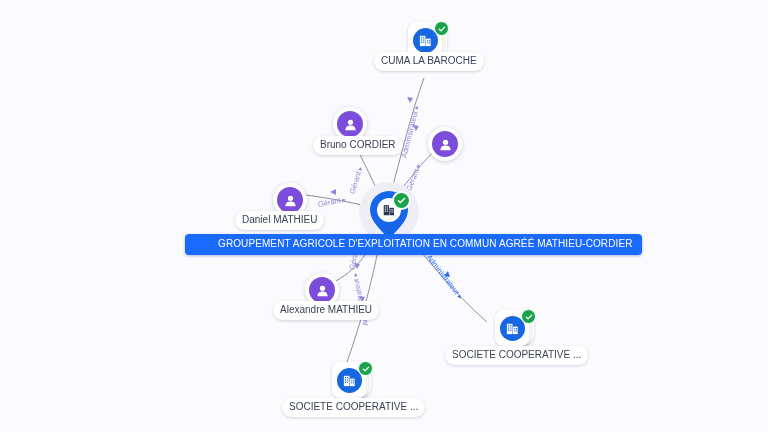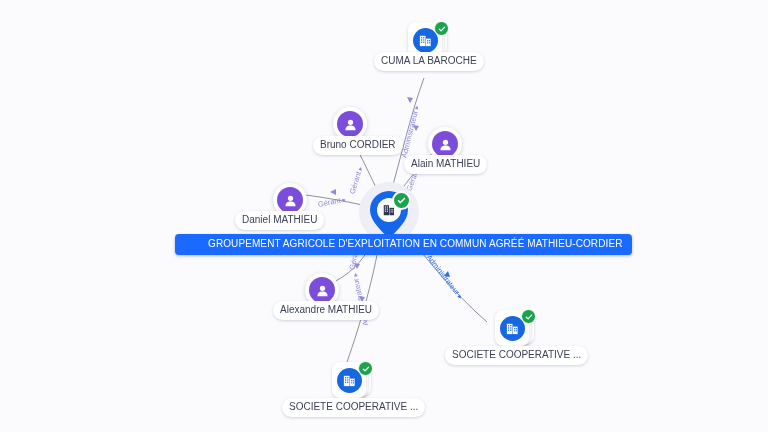--- a/index.html
+++ b/index.html
@@ -234,21 +234,20 @@
   <div class="node person-node" style="left:428px;top:127px;">
     <div class="ring">
       <div class="disc">
         <svg viewBox="0 0 16 16" xmlns="http://www.w3.org/2000/svg">
           <circle cx="8" cy="5.6" r="2.8" fill="#ffffff"></circle>
           <path d="M2.6 14 C2.6 10.4 5 9 8 9 C11 9 13.4 10.4 13.4 14 Z" fill="#ffffff"></path>
         </svg>
       </div>
     </div>
   </div>
-  <div class="node-label" style="left:404px;top:155px;">Alain MATHIEU</div>
 
   <div class="node person-node" style="left:273px;top:183px;">
     <div class="ring">
       <div class="disc">
         <svg viewBox="0 0 16 16" xmlns="http://www.w3.org/2000/svg">
           <circle cx="8" cy="5.6" r="2.8" fill="#ffffff"></circle>
           <path d="M2.6 14 C2.6 10.4 5 9 8 9 C11 9 13.4 10.4 13.4 14 Z" fill="#ffffff"></path>
         </svg>
       </div>
     </div>
@@ -355,15 +354,15 @@
         </svg>
       </div>
       <div class="pin-badge">
         <svg viewBox="0 0 12 12" xmlns="http://www.w3.org/2000/svg">
           <path d="M2 6.3 L4.6 8.8 L10 3.2" stroke="#ffffff" stroke-width="2" fill="none" stroke-linecap="round" stroke-linejoin="round"></path>
         </svg>
       </div>
     </div>
   </div>
 
-  <div class="main-label" style="left:175px;top:234px;padding-left:33px;">GROUPEMENT AGRICOLE D'EXPLOITATION EN COMMUN AGRÉÉ MATHIEU-CORDIER</div>
+  <div class="main-label" style="left:185px;top:234px;padding-left:33px;">GROUPEMENT AGRICOLE D'EXPLOITATION EN COMMUN AGRÉÉ MATHIEU-CORDIER</div>
 
 </div>
 
 </body></html>

